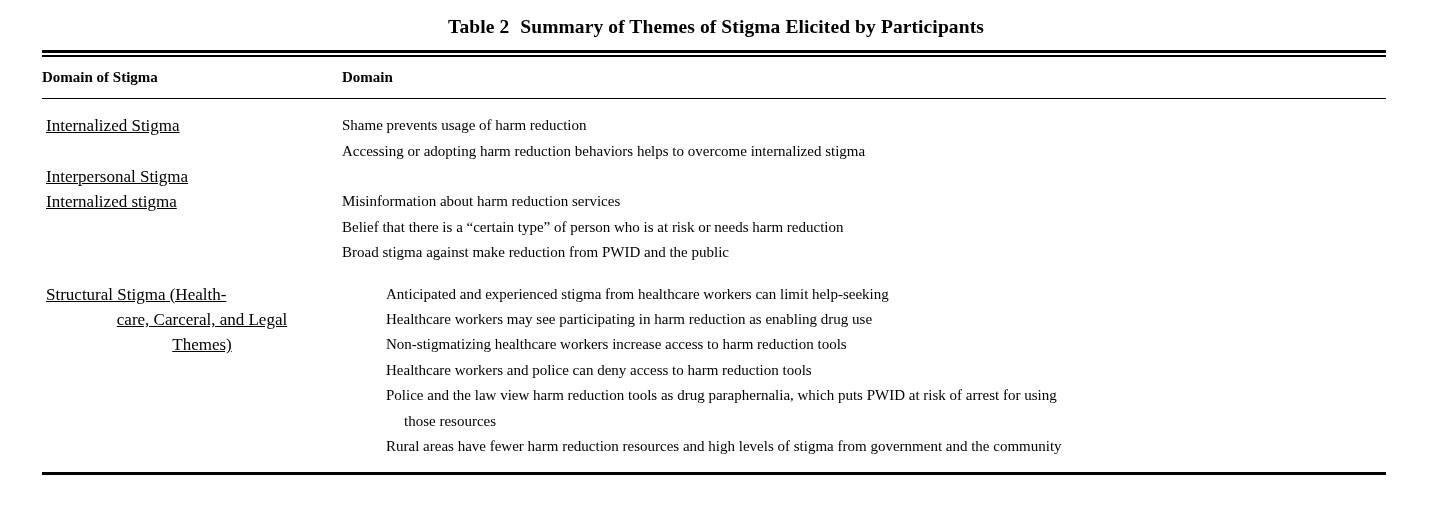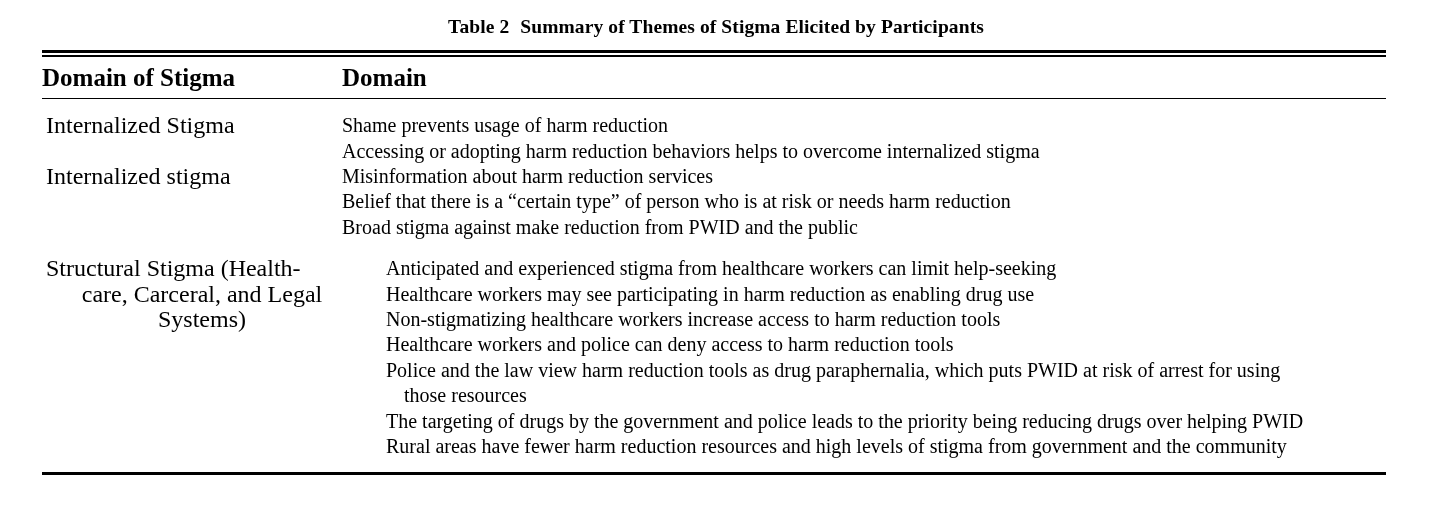--- a/index.html
+++ b/index.html
@@ -65,52 +65,53 @@
     padding-bottom: 7px;
   }
   .col-domain {
     width: 300px;
     flex: 0 0 300px;
   }
   .col-themes {
     flex: 1 1 auto;
   }
   .head-cell {
-    font-size: 25px;
+    font-size: 15px;
     font-weight: bold;
     line-height: 25px;
   }
   .body-rows {
     padding-top: 14px;
     padding-bottom: 13px;
   }
   .group {
     display: flex;
     align-items: flex-start;
   }
   .group.spaced {
     margin-top: 16px;
     gap: 44px;
   }
   .domain-cell {
     width: 300px;
     flex: 0 0 300px;
-    font-size: 24px;
+    font-size: 17px;
     line-height: 25.4px;
     padding-left: 4px;
     box-sizing: border-box;
+    text-decoration: underline;
   }
   .domain-cell .cont {
     display: block;
     padding-left: 16px;
     text-align: center;
   }
   .themes-cell {
     flex: 1 1 auto;
-    font-size: 20px;
+    font-size: 15px;
     line-height: 25.4px;
   }
   .theme-line {
     white-space: nowrap;
   }
   .theme-line .cont {
     display: block;
     padding-left: 18px;
     white-space: nowrap;
   }
@@ -143,46 +144,48 @@
         <div class="domain-cell">
           <span>Internalized Stigma</span>
         </div>
         <div class="themes-cell">
           <div class="theme-line"><span>Shame prevents usage of harm reduction</span></div>
           <div class="theme-line"><span>Accessing or adopting harm reduction behaviors helps to overcome internalized stigma</span></div>
         </div>
       </div>
 
       <div class="group">
+        <div class="domain-cell">
+          <span>Interpersonal Stigma</span>
+        </div>
       </div>
 
       <div class="group">
         <div class="domain-cell">
           <span>Internalized stigma</span>
         </div>
         <div class="themes-cell">
           <div class="theme-line"><span>Misinformation about harm reduction services</span></div>
           <div class="theme-line"><span>Belief that there is a “certain type” of person who is at risk or needs harm reduction</span></div>
           <div class="theme-line"><span>Broad stigma against make reduction from PWID and the public</span></div>
         </div>
       </div>
 
       <div class="group spaced">
         <div class="domain-cell">
           <span>Structural Stigma (Health-</span>
           <span class="cont">care, Carceral, and Legal</span>
-          <span class="cont">Systems)</span>
+          <span class="cont">Themes)</span>
         </div>
         <div class="themes-cell">
           <div class="theme-line"><span>Anticipated and experienced stigma from healthcare workers can limit help-seeking</span></div>
           <div class="theme-line"><span>Healthcare workers may see participating in harm reduction as enabling drug use</span></div>
           <div class="theme-line"><span>Non-stigmatizing healthcare workers increase access to harm reduction tools</span></div>
           <div class="theme-line"><span>Healthcare workers and police can deny access to harm reduction tools</span></div>
           <div class="theme-line"><span>Police and the law view harm reduction tools as drug paraphernalia, which puts PWID at risk of arrest for using</span><span class="cont">those resources</span></div>
-          <div class="theme-line"><span>The targeting of drugs by the government and police leads to the priority being reducing drugs over helping PWID</span></div>
           <div class="theme-line"><span>Rural areas have fewer harm reduction resources and high levels of stigma from government and the community</span></div>
         </div>
       </div>
 
     </div>
 
     <div class="rule-bottom"></div>
 
   </div>
 

